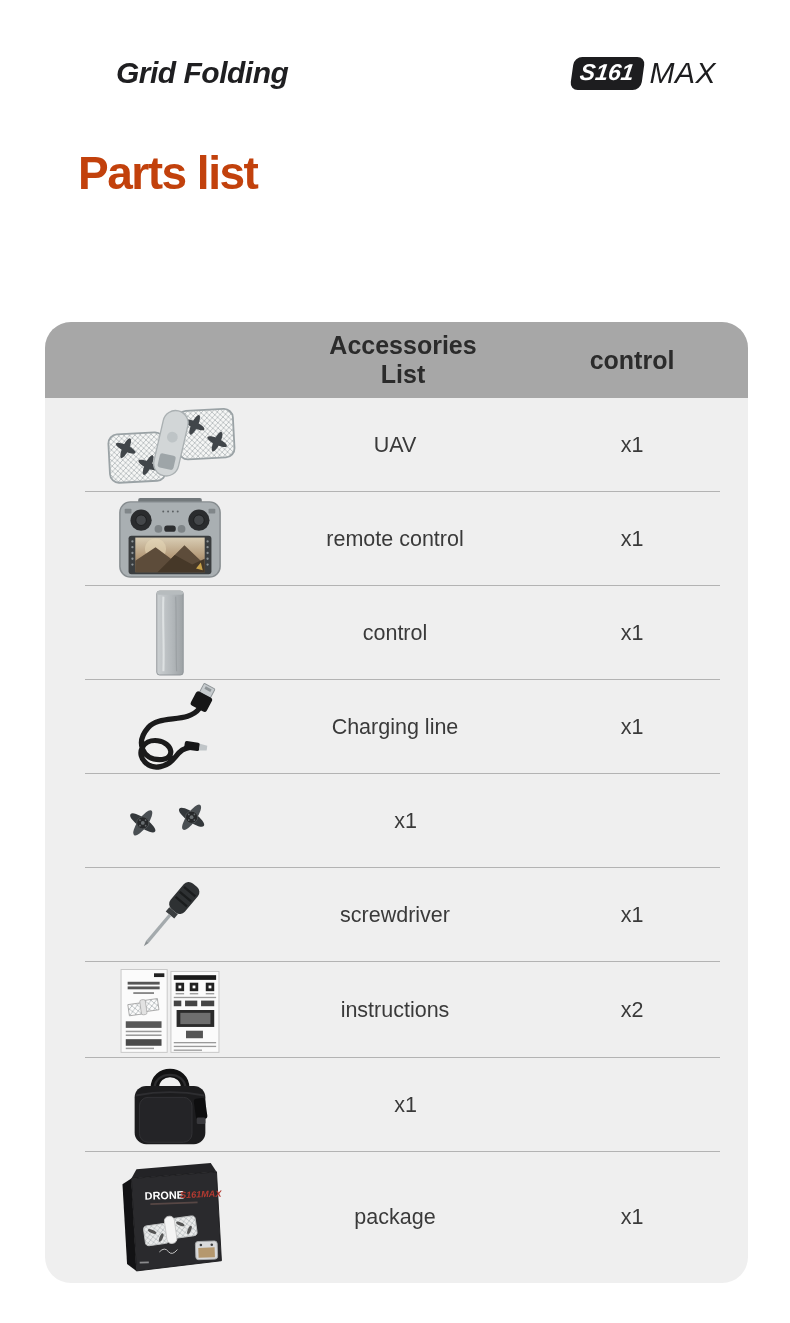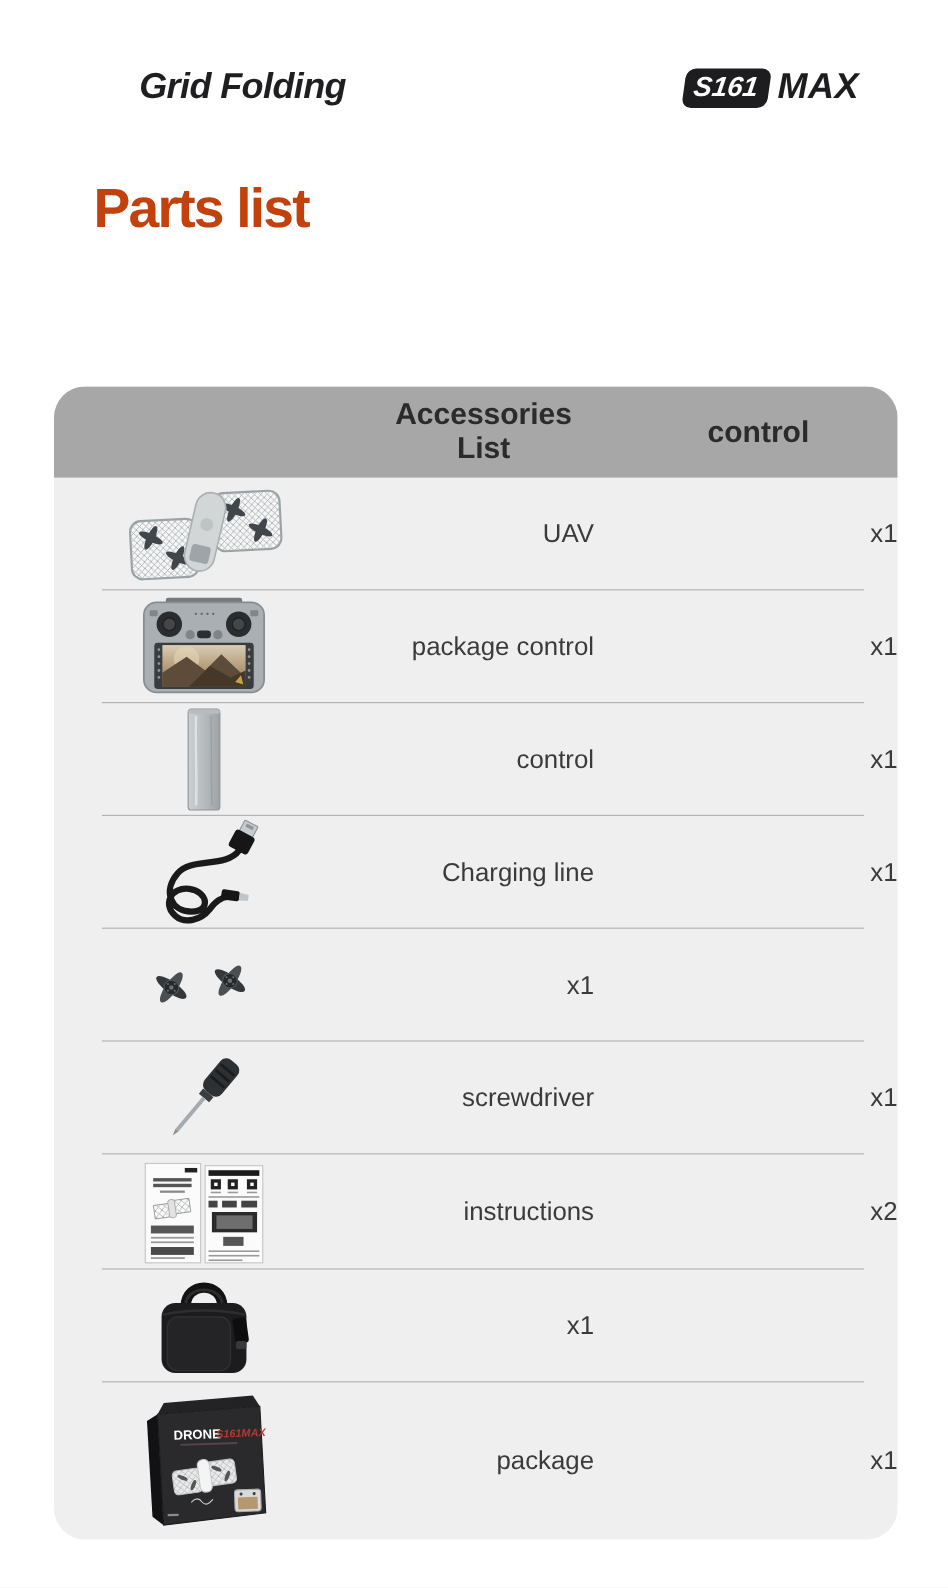--- a/index.html
+++ b/index.html
@@ -8,35 +8,35 @@
     background:#ffffff;
     font-family:"Liberation Sans", sans-serif;
     -webkit-font-smoothing:antialiased;
   }
   
   .topbar{position:absolute;top:56px;left:80px;right:74px;display:flex;justify-content:space-between;align-items:center;}
   .brand{font-size:30px;font-weight:800;font-style:italic;color:#1f1f21;letter-spacing:-0.5px;margin-left:36px;}
   .model{display:flex;align-items:center;gap:7px;}
   .badge{background:#1d1d1f;color:#ffffff;font-style:italic;font-weight:800;font-size:23px;line-height:1;
          padding:4px 9px 6px 8px;border-radius:8px;transform:skewX(-8deg);display:inline-block;}
-  .max{font-size:30px;font-weight:700;font-style:italic;color:#1d1d1f;letter-spacing:0.5px;}
+  .max{font-size:30px;font-weight:400;font-style:italic;color:#1d1d1f;letter-spacing:0.5px;}
   
   .page-title{position:absolute;top:146px;left:78px;font-size:46px;font-weight:700;color:#c2410c;letter-spacing:-1.5px;}
   
   .card{position:absolute;top:322px;left:45px;width:703px;height:961px;background:#efefef;
         border-radius:26px;overflow:hidden;display:flex;flex-direction:column;}
   .thead{flex:0 0 76px;background:#a7a7a7;display:grid;grid-template-columns:250px 200px 253px;align-items:center;}
   .th{font-size:25px;font-weight:700;color:#2b2b2b;text-align:center;}
   .th-name{padding-left:16px;}
   .th-qty{padding-left:21px;}
   .row{flex:0 0 94px;display:grid;grid-template-columns:250px 200px 253px;align-items:center;position:relative;}
   .row:not(:last-child)::after{content:"";position:absolute;left:40px;right:28px;bottom:0;height:1px;background:#b3b3b3;}
   .row-last{flex:1 1 auto;}
   .cell-img{display:flex;justify-content:center;align-items:center;}
-  .cell-name,.cell-qty{font-size:21.5px;color:#3a3a3a;text-align:right;}
+  .cell-name,.cell-qty{font-size:21.5px;color:#3a3a3a;text-align:center;}
   .cell-qty{padding-left:21px;}
   svg{display:block;}
 </style>
 </head>
 <body>
 
 <svg width="0" height="0" style="position:absolute" aria-hidden="true">
   <defs>
     <pattern id="mesh" width="6" height="6" patternUnits="userSpaceOnUse">
       <path d="M0 6L6 0M0 0L6 6" stroke="#a0a7aa" stroke-width="0.7" fill="none"></path>
@@ -137,21 +137,21 @@
             <circle cx="94" cy="64" r="1.2"></circle>
             <circle cx="94" cy="70" r="1.2"></circle>
           </g>
         <rect x="19" y="42" width="72" height="36" fill="url(#sky)"></rect>
         <circle cx="40" cy="54" r="11" fill="#e8d9b8" opacity="0.55"></circle>
         <path d="M19 78 L19 66 L40 52 L56 64 L70 50 L91 70 L91 78 Z" fill="#5d4c3a"></path>
         <path d="M42 78 L60 60 L78 70 L91 64 L91 78 Z" fill="#463828"></path>
         <path d="M82 74 l5 -6 l2 8 z" fill="#c8a24a"></path>
       </svg>
     </div>
-    <div class="cell-name">package control</div>
+    <div class="cell-name">remote control</div>
     <div class="cell-qty">x1</div>
   </div>
 
   <div class="row">
     <div class="cell-img">
       <svg viewBox="0 0 36 95" width="34" height="90">
         <rect x="4" y="3" width="28" height="89" rx="3" fill="url(#batt)" stroke="#8f9598" stroke-width="1"></rect>
         <rect x="4" y="3" width="28" height="4" rx="2" fill="#b7bcbe"></rect>
         <path d="M11 9 C10 32 12 62 11 88" stroke="#e2e5e6" stroke-width="2.2" fill="none" opacity="0.85"></path>
         <path d="M24 9 C25 30 24 60 25 88" stroke="#8f9598" stroke-width="1.2" fill="none" opacity="0.6"></path>

